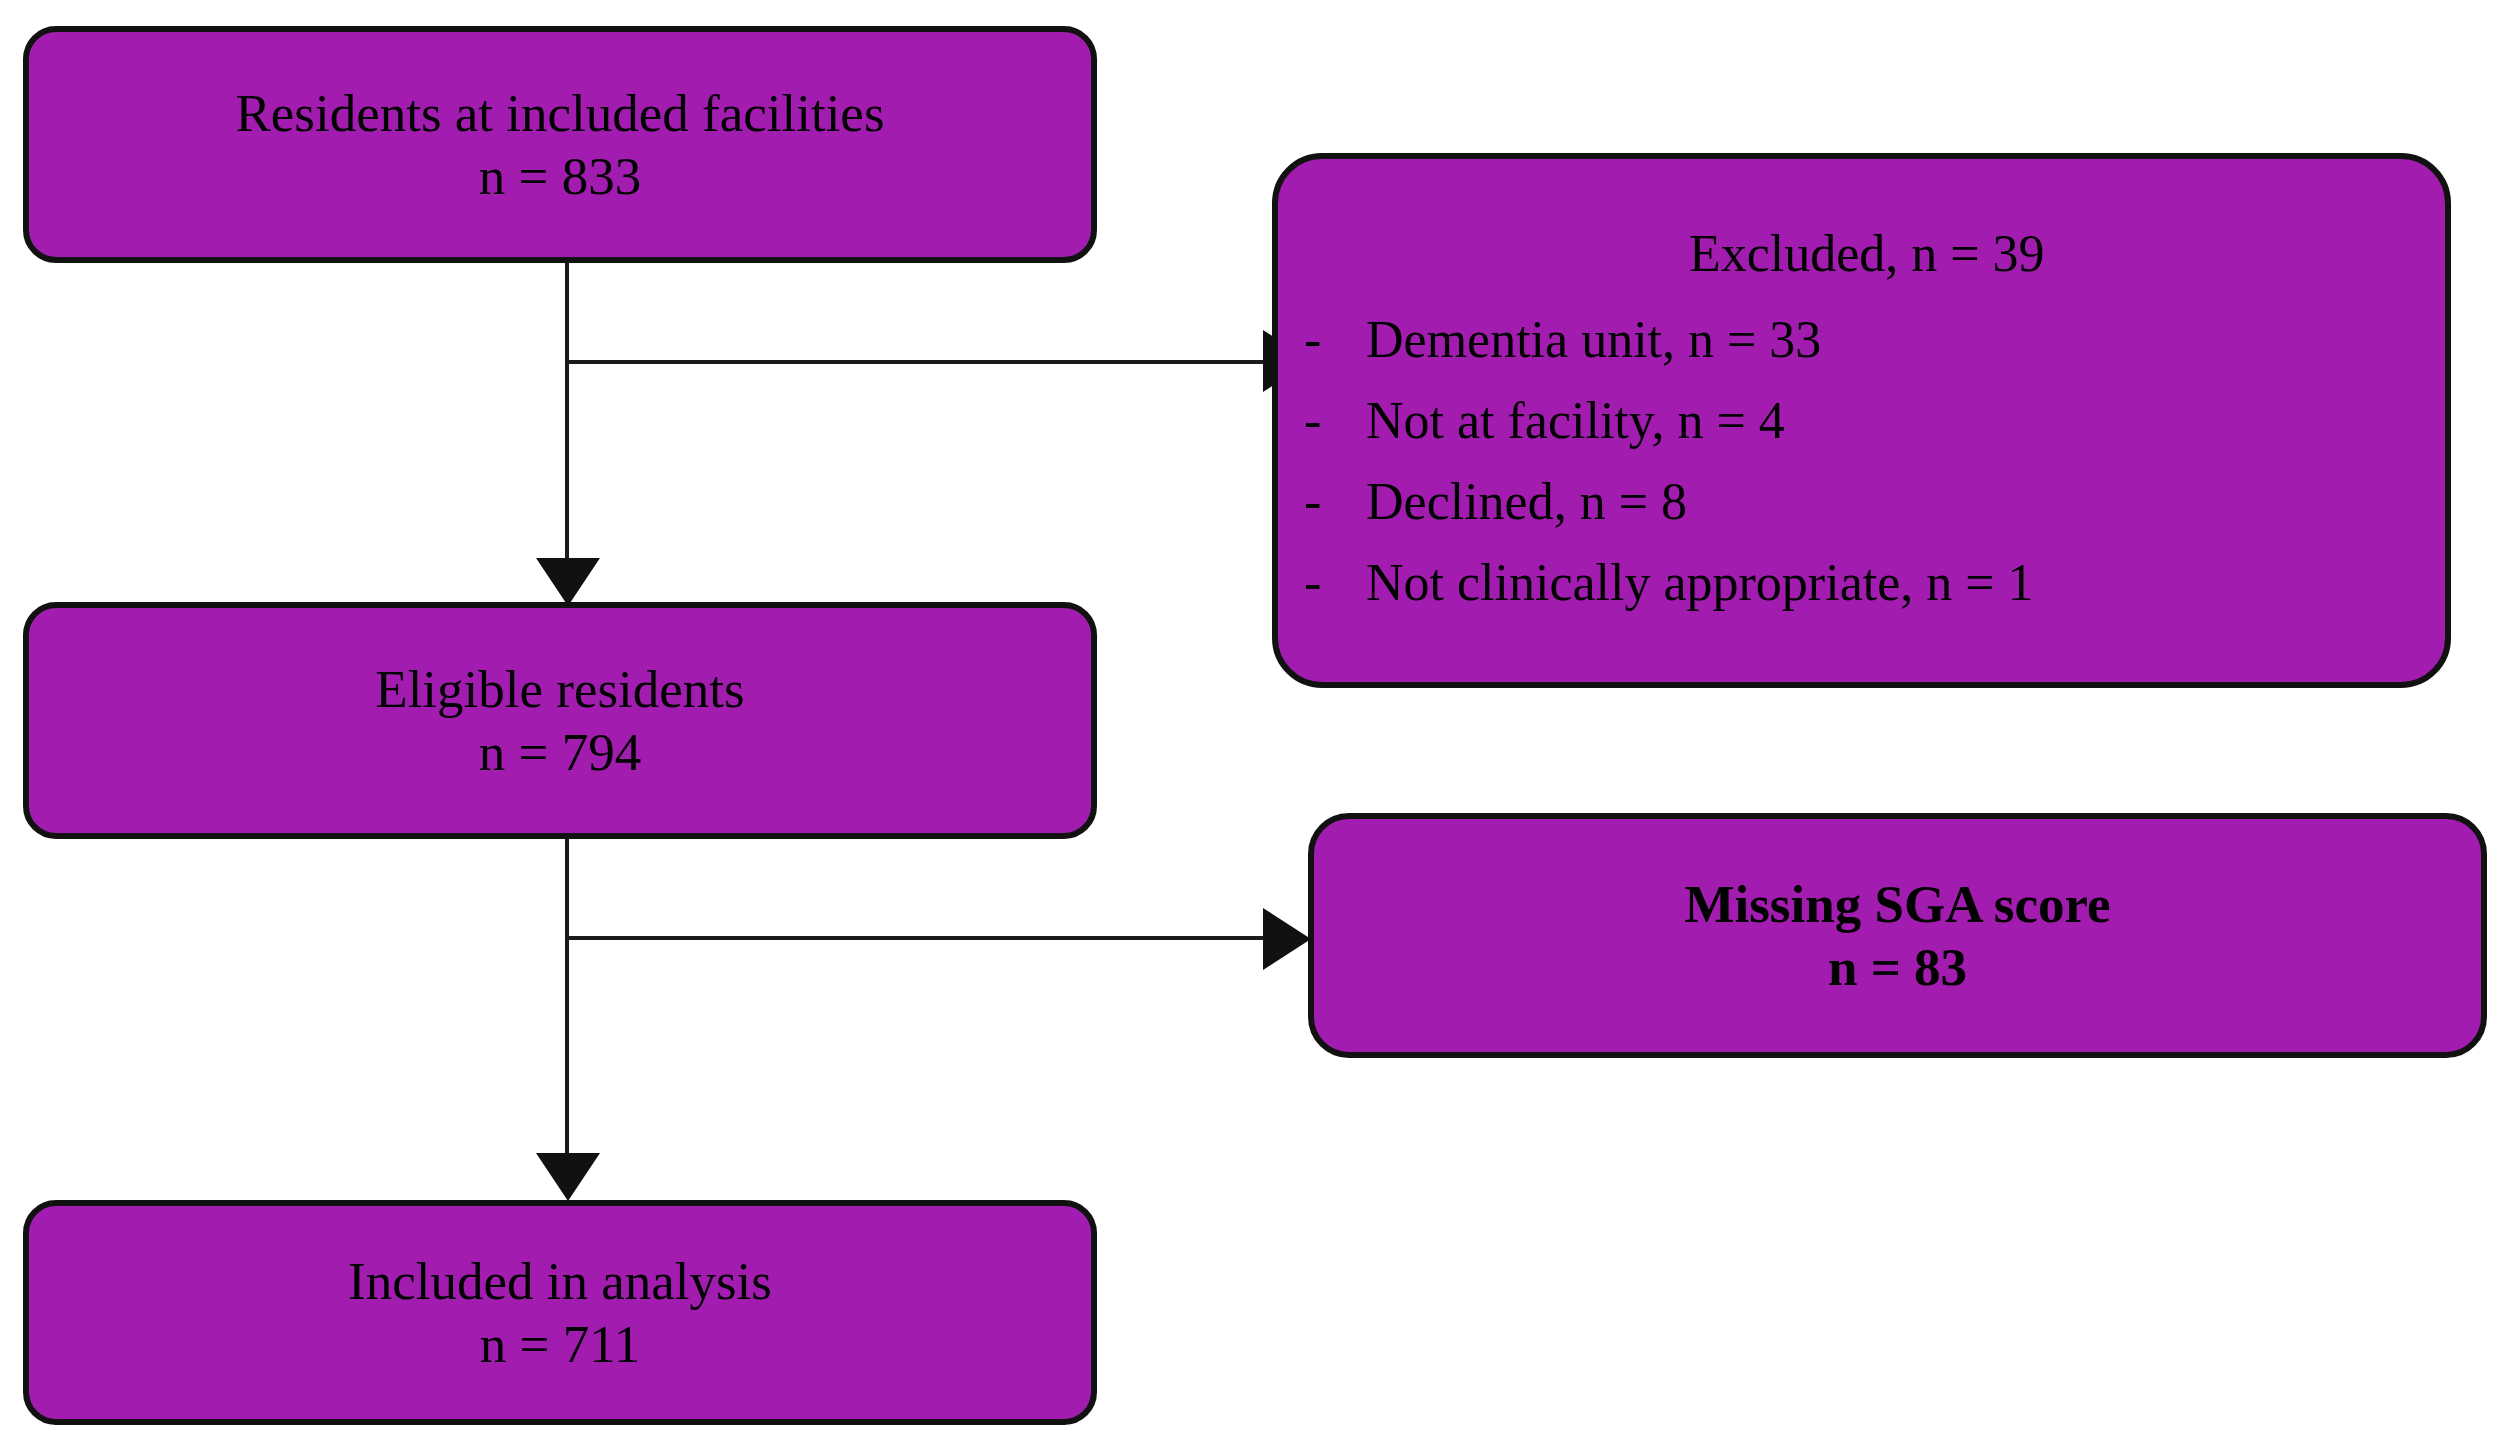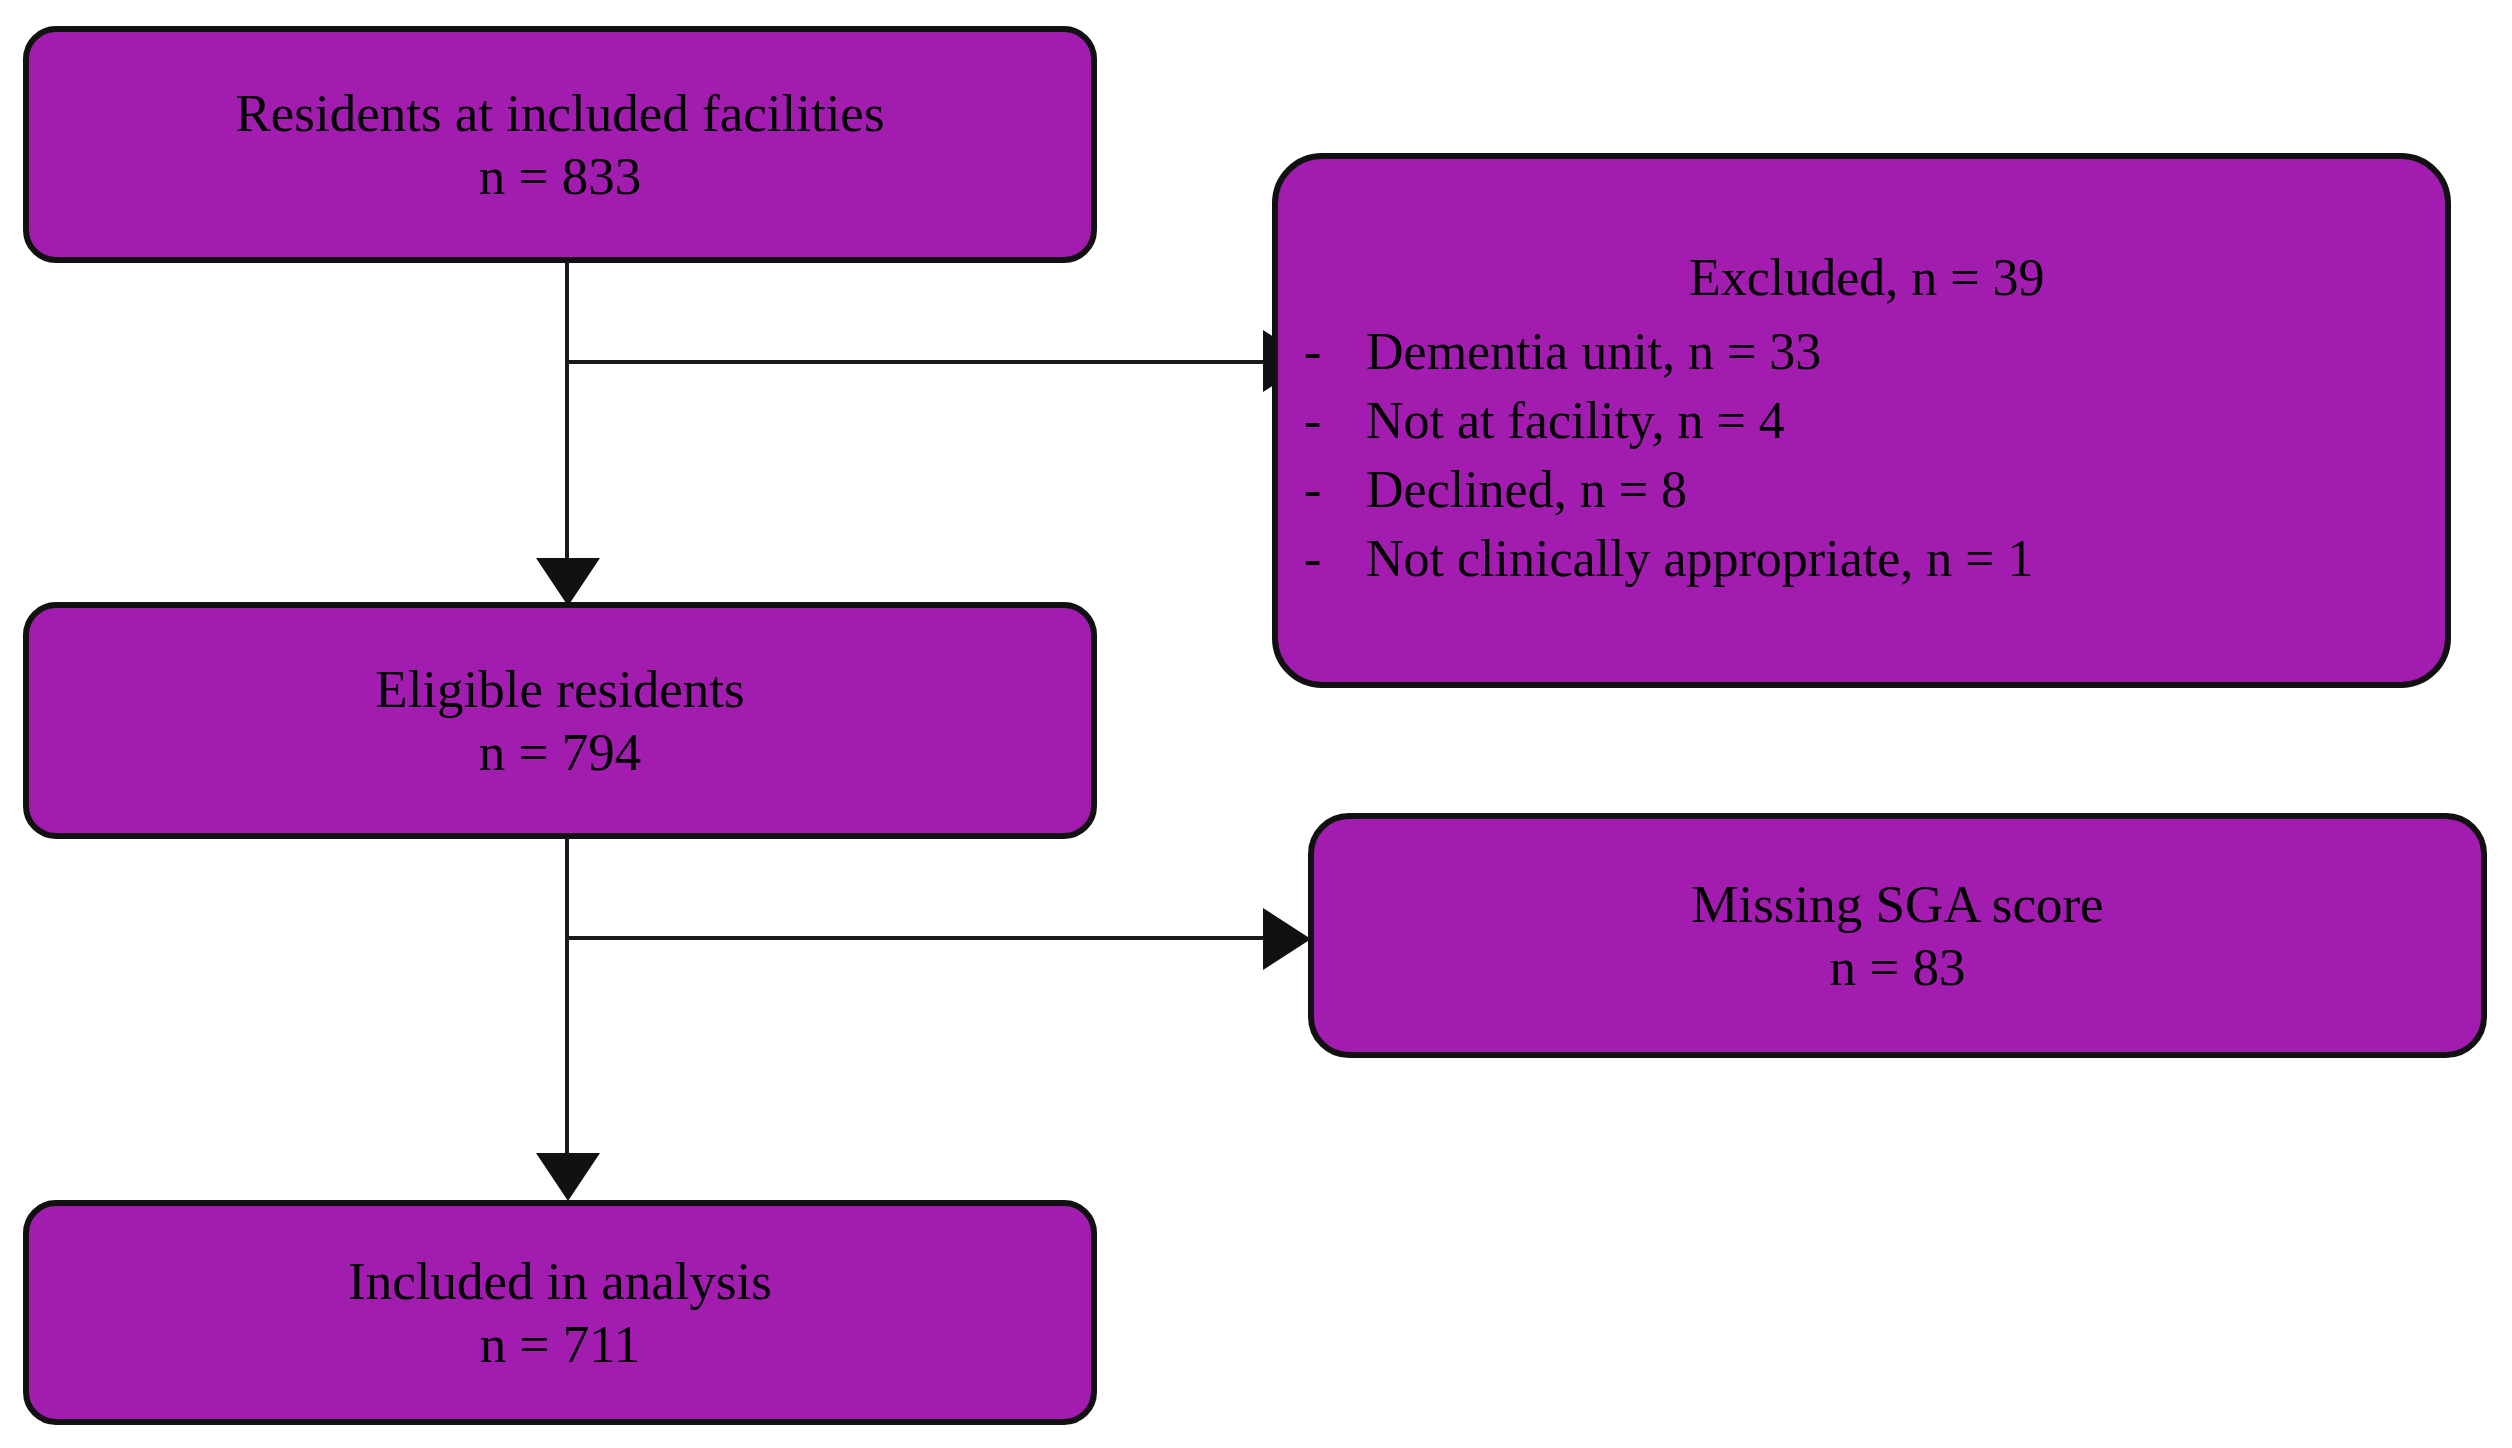--- a/index.html
+++ b/index.html
@@ -88,26 +88,28 @@
     white-space: nowrap;
   }
   #node-excluded-list li .bullet {
     display: inline-block;
     width: 62px;
     flex: 0 0 62px;
     font-size: 52px;
   }
   #node-excluded-list li .txt {
     display: inline-block;
+    margin-top: 12px;
   }
 
   #node-missing {
     left: 1308px; top: 813px;
     width: 1179px; height: 245px;
     border-radius: 41px;
+    font-weight: bold;
   }
   #node-missing .line {
     font-size: 53px;
   }
 
   
   .conn {
     position: absolute;
     background: #1a1a1a;
   }

